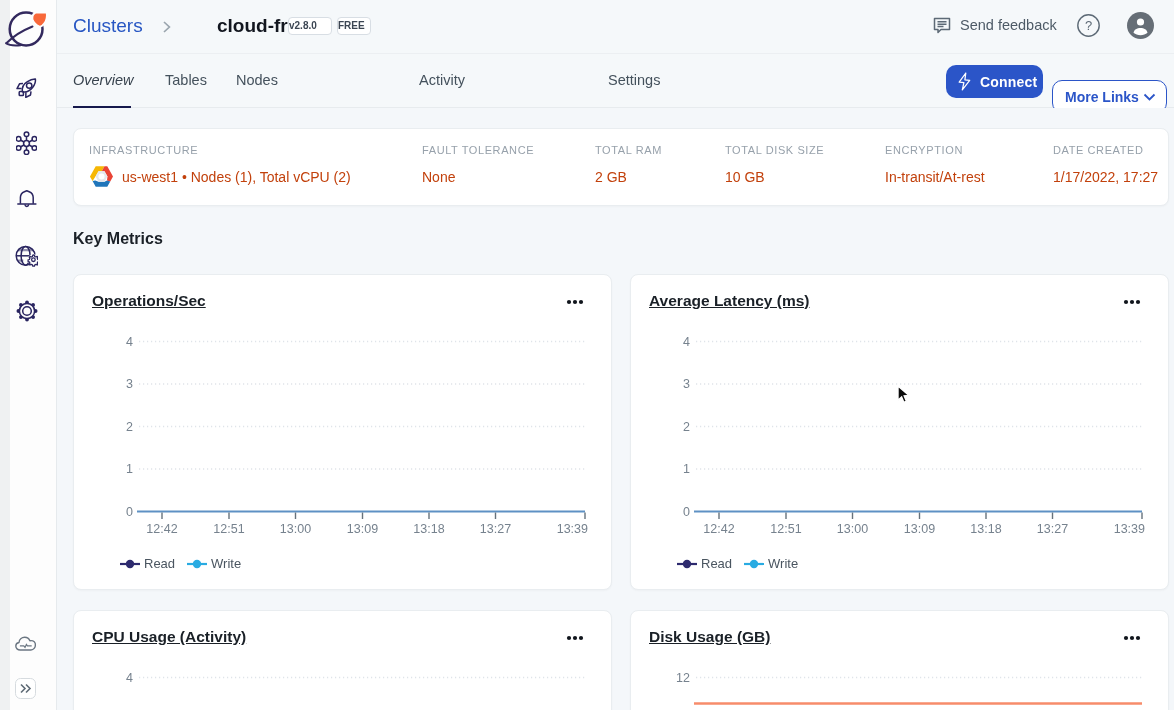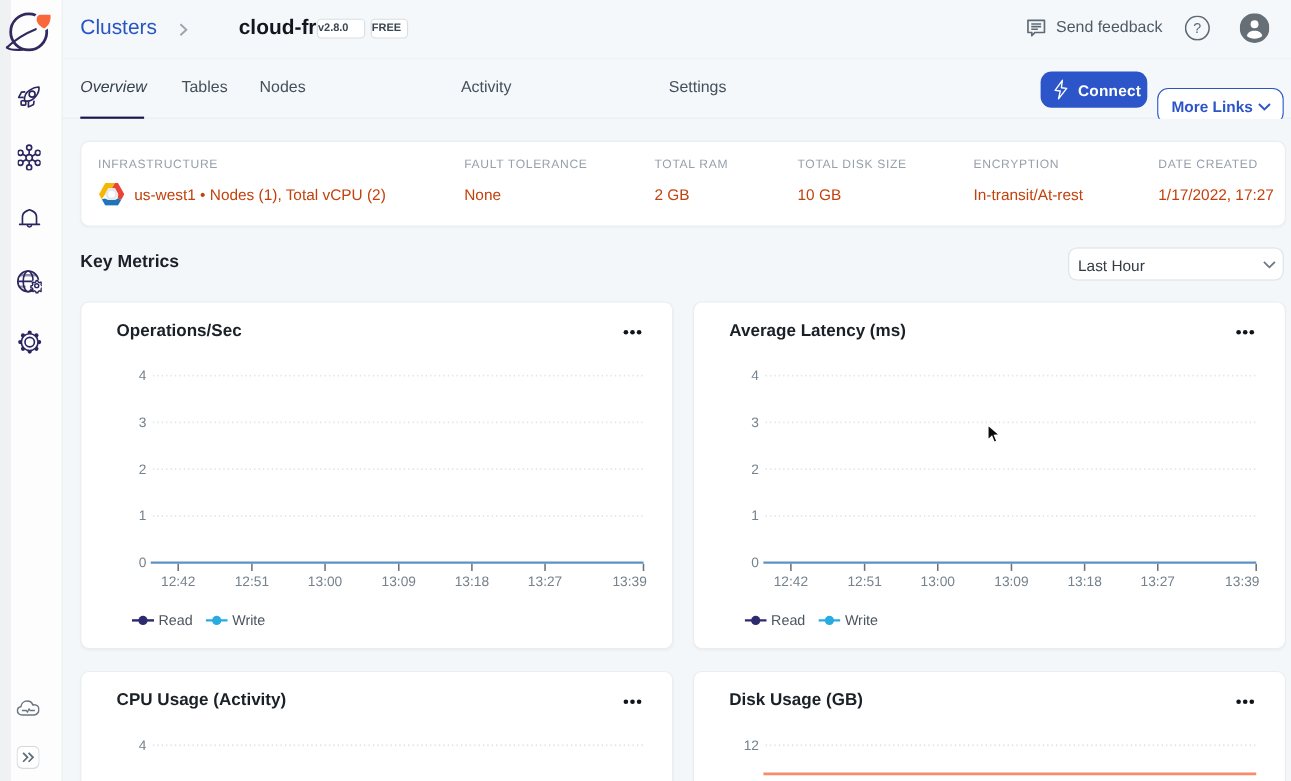--- a/index.html
+++ b/index.html
@@ -39,21 +39,21 @@
   .ilabel { position:absolute; top:15px; font-size:11px; letter-spacing:.6px; color:#97a1ab; white-space:nowrap; }
   .ivalue { position:absolute; top:40px; font-size:14px; color:#c2410c; white-space:nowrap; }
 
   
   #km-title { position:absolute; left:16px; top:122px; font-size:16px; font-weight:bold; color:#1a2027; }
   #km-select { position:absolute; left:914px; top:117px; width:196px; height:30px; background:#fff; border:1px solid #dce1e6; border-radius:8px; }
   #km-select span { position:absolute; left:8px; top:7px; font-size:14px; color:#333c45; }
 
   
   .chart-card { height:316px; width:539px; }
-  .ctitle { position:absolute; left:32px; top:17px; font-size:15.5px; font-weight:bold; color:#1a2027; }
+  .ctitle { position:absolute; left:18px; top:17px; font-size:15.5px; font-weight:bold; color:#1a2027;text-decoration:underline; }
   .dots { position:absolute; right:27px; top:23.5px; width:18px; height:6px; }
   .legend { position:absolute; left:46px; top:281px; height:16px; font-size:13px; color:#4a5560; }
 </style>
 </head>
 <body>
 <div id="root">
 
   <div id="sidebar">
     <div class="strip"></div>
 
@@ -196,26 +196,20 @@
       </svg>
       <span class="ivalue" style="left:48px">us-west1 • Nodes (1), Total vCPU (2)</span>
       <span class="ivalue" style="left:348px">None</span>
       <span class="ivalue" style="left:521px">2 GB</span>
       <span class="ivalue" style="left:651px">10 GB</span>
       <span class="ivalue" style="left:811px">In-transit/At-rest</span>
       <span class="ivalue" style="left:979px">1/17/2022, 17:27</span>
     </div>
 
     <div id="km-title">Key Metrics</div>
-    <div id="km-select">
-      <span>Last Hour</span>
-      <svg class="abs" style="left:176px;top:11px" width="12" height="8" viewBox="0 0 12 8">
-          <path d="M1 1 L6 6 L11 1" fill="none" stroke="#6b7682" stroke-width="1.6"></path>
-        </svg>
-    </div>
 
     <div class="card chart-card" style="left:16px;top:166px" id="c1">
         <div class="ctitle">Operations/Sec</div>
         <svg class="dots" viewBox="0 0 18 6">
           <circle cx="3" cy="3" r="2.1" fill="#10151c"></circle>
           <circle cx="9" cy="3" r="2.1" fill="#10151c"></circle>
           <circle cx="15" cy="3" r="2.1" fill="#10151c"></circle>
         </svg>
         <div class="abs" style="left:1px;top:0"><svg width="537" height="314" viewBox="0 0 537 314">
             <text x="58" y="70.5" text-anchor="end" font-size="12.5" fill="#76828e" font-family="Liberation Sans">4</text>

